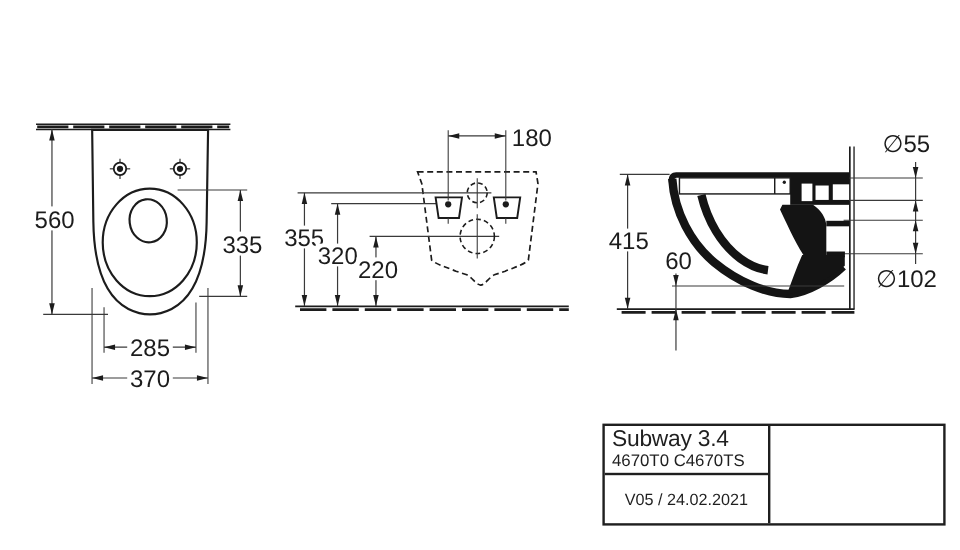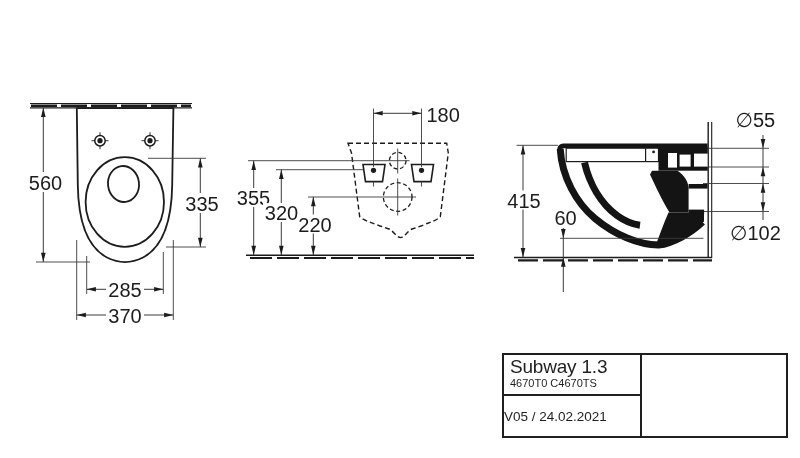--- a/index.html
+++ b/index.html
@@ -7,22 +7,22 @@
        font-family:"Liberation Sans","DejaVu Sans",sans-serif;color:#1f1f1f;}
   .stage{position:absolute;inset:0;}
   svg text{font-family:"Liberation Sans","DejaVu Sans",sans-serif;fill:#1c1c1c;}
   .dim{font-size:20px;}
   
   .tb{position:absolute;left:502px;top:353px;width:282px;height:81px;
       border:2px solid #1f1f1f;display:flex;background:#fff;}
   .tb-left{width:136px;border-right:2px solid #1f1f1f;display:flex;flex-direction:column;}
   .tb-name-cell{height:37px;border-bottom:2px solid #1f1f1f;padding:2px 0 0 6px;}
   .tb-product{font-size:19px;line-height:20px;letter-spacing:-0.2px;}
-  .tb-article{font-size:11px;line-height:12px;}
-  .tb-version-cell{flex:1;display:flex;align-items:center;font-size:13.5px;}
+  .tb-article{font-size:14px;line-height:12px;}
+  .tb-version-cell{flex:1;display:flex;align-items:center;justify-content:center;font-size:13.5px;}
   .tb-right{flex:1;display:flex;flex-direction:column;align-items:center;justify-content:flex-start;padding-top:3px;}
   .tb-brand{font-family:"Liberation Serif","DejaVu Serif",serif;font-weight:bold;font-size:15px;
             line-height:15px;border-bottom:1.6px solid #1f1f1f;padding:0 3px 2px 3px;margin-top:1px;white-space:nowrap;}
   .tb-year{font-size:8px;letter-spacing:2.5px;margin-top:2px;font-weight:bold;}
 </style>
 </head>
 <body>
 
 <div class="stage">
 <svg width="800" height="458" viewBox="0 0 800 458">
@@ -223,21 +223,21 @@
       <text class="dim" x="735.5" y="127" text-anchor="start">∅55</text>
       <text class="dim" x="730" y="239.5" text-anchor="start">∅102</text>
     </g>
   </g>
 </svg>
 
 
 <div class="tb">
   <div class="tb-left">
     <div class="tb-name-cell">
-      <div class="tb-product">Subway 1.3</div>
+      <div class="tb-product">Subway 3.4</div>
       <div class="tb-article">4670T0 C4670TS</div>
     </div>
     <div class="tb-version-cell">
       <span>V05 / 24.02.2021</span>
     </div>
   </div>
 </div>
 </div>
 
 </body></html>

